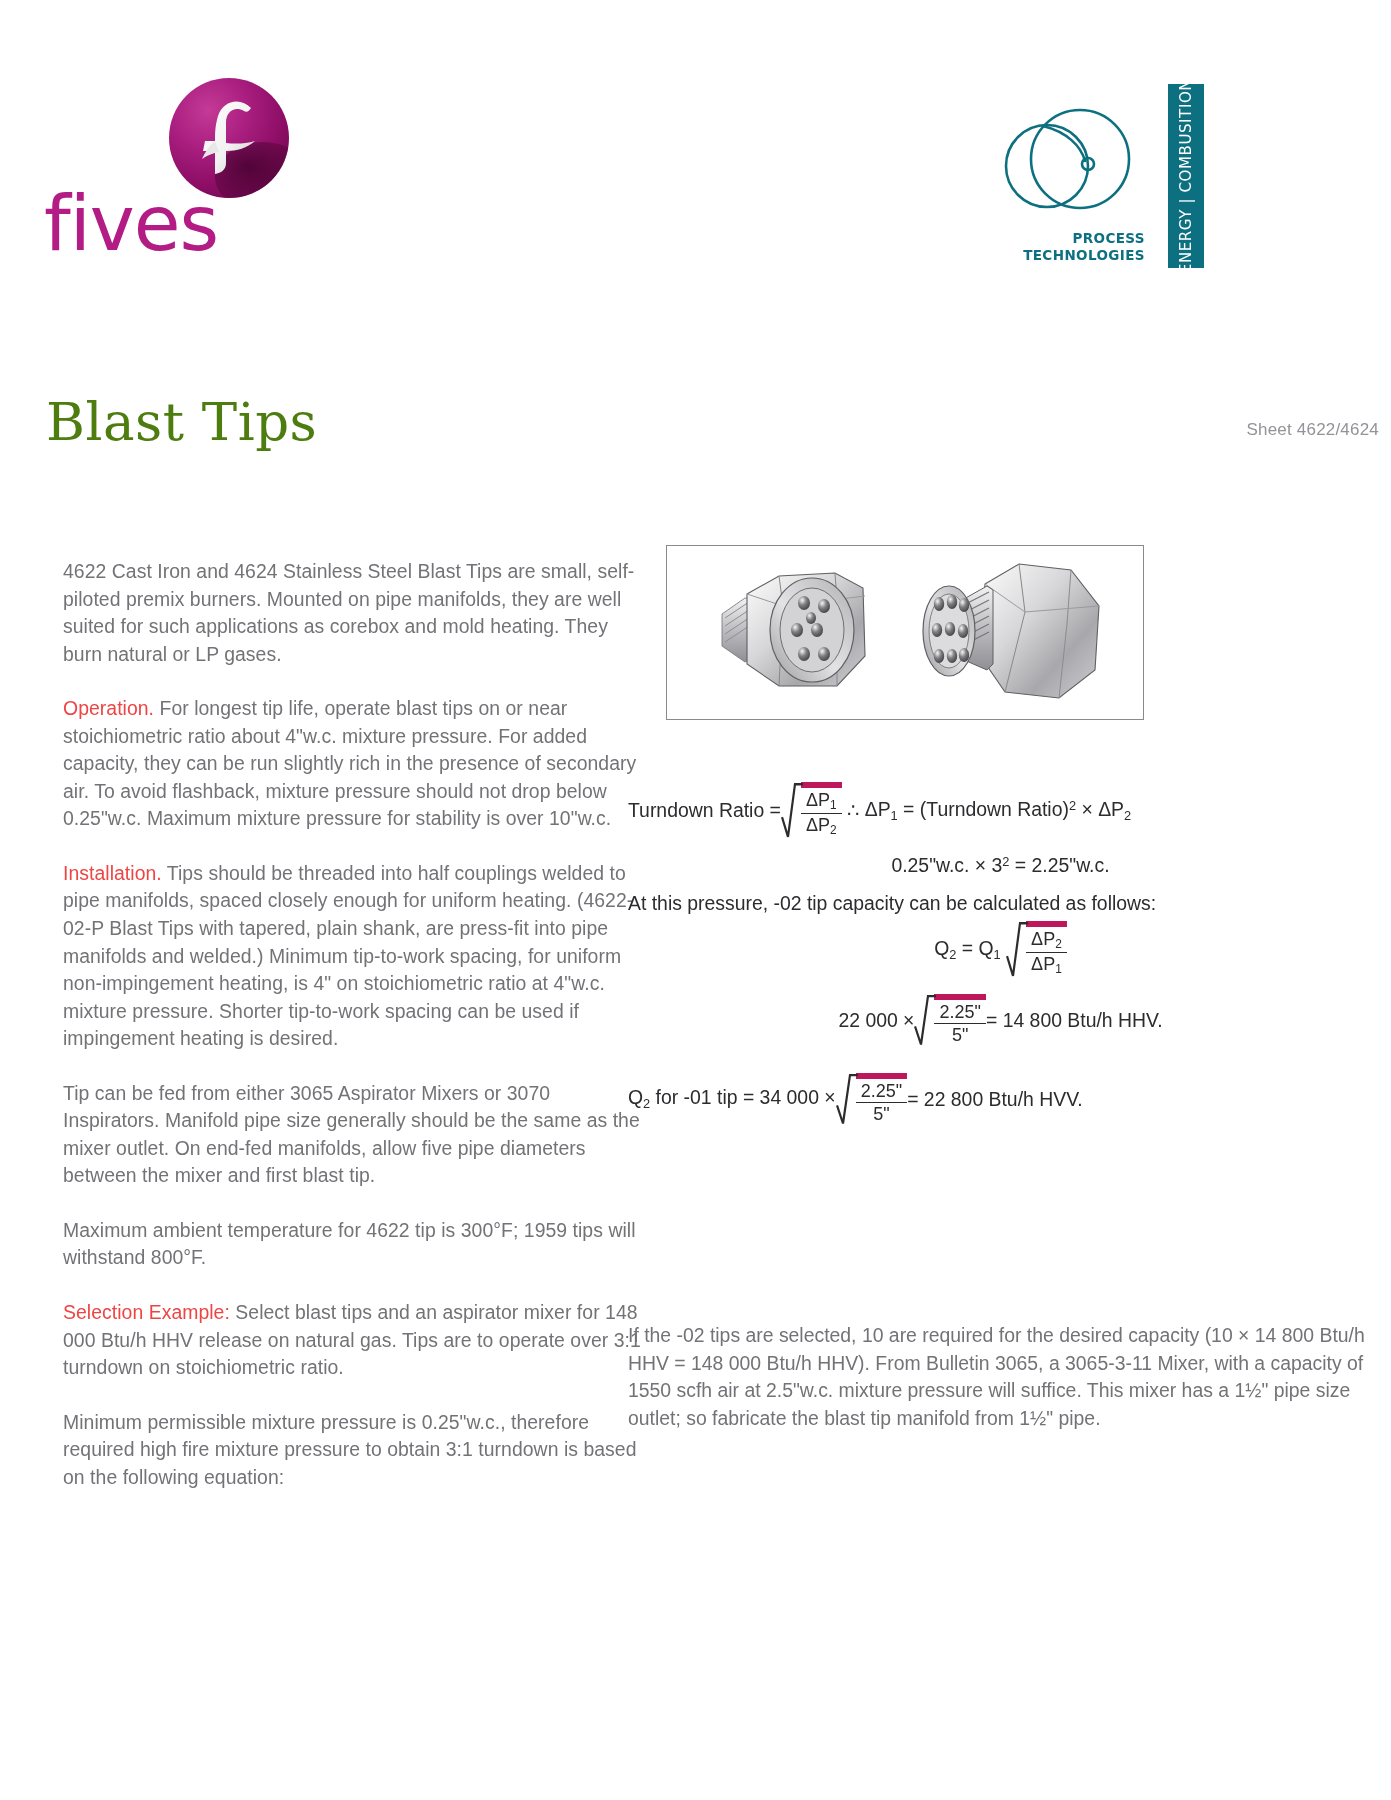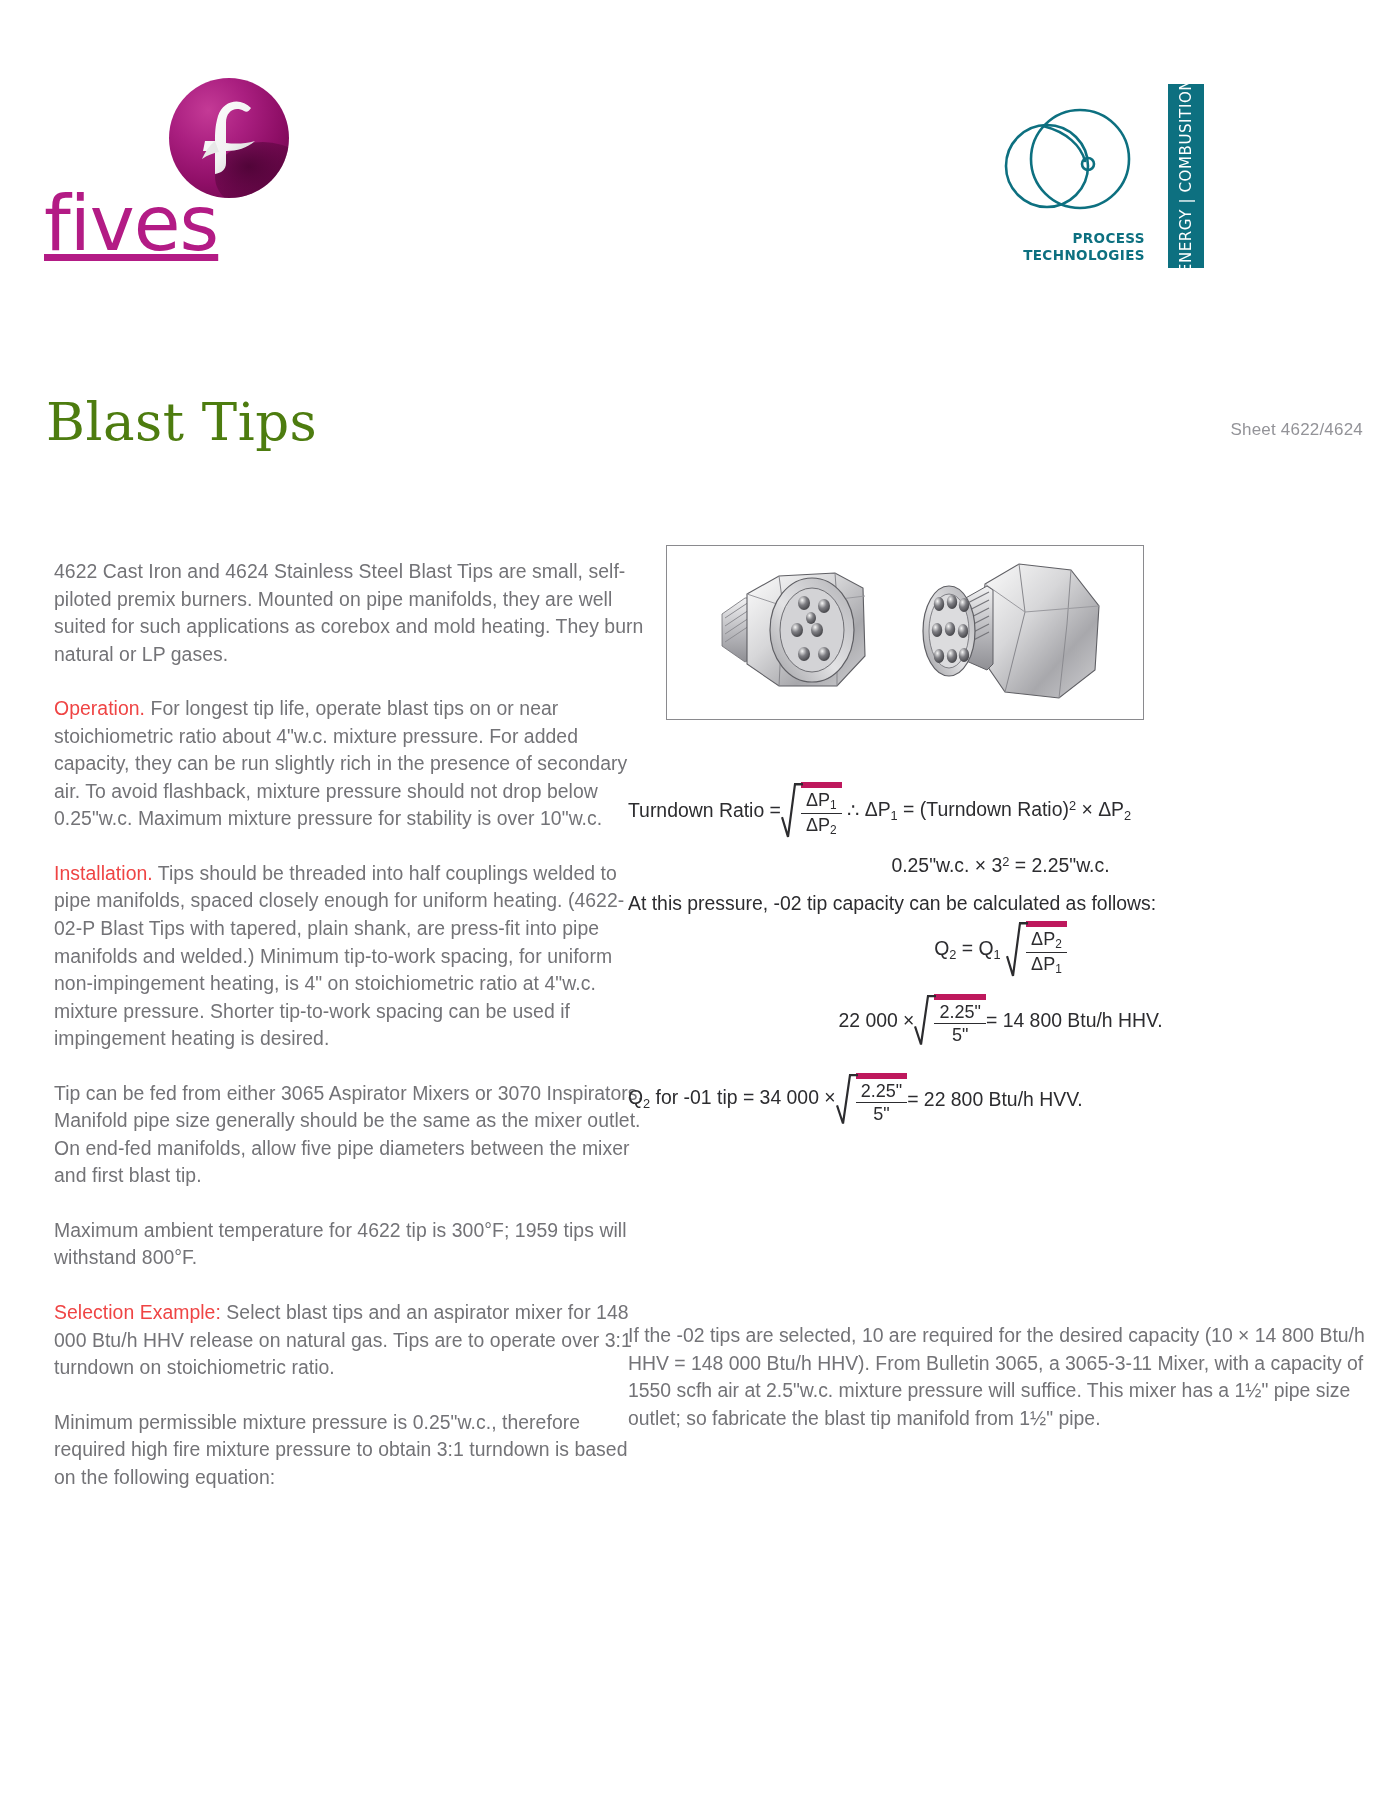--- a/index.html
+++ b/index.html
@@ -56,21 +56,20 @@
   .fives-word {
     position: absolute;
     left: 0px;
     top: 108px;
     font-family: "DejaVu Sans", sans-serif;
     font-size: 76px;
     font-weight: 400;
     letter-spacing: -1px;
     color: #b31b85;
     line-height: 1;
-    text-decoration: underline;
   }
 
   
   .pt-mark {
     position: absolute;
     left: 985px;
     top: 104px;
     width: 160px;
     height: 175px;
     text-align: right;
@@ -123,36 +122,36 @@
     top: 0;
     font-family: "DejaVu Serif", serif;
     font-weight: 400;
     font-size: 53px;
     color: #4d7c0f;
     line-height: 1;
     letter-spacing: 0.5px;
   }
   .sheet-no {
     position: absolute;
-    right: 28px;
+    right: 12px;
     top: 25px;
     font-size: 17px;
     color: #939398;
     letter-spacing: 0.2px;
   }
 
   
   .col-left {
     position: absolute;
     left: 46px;
     top: 558px;
     width: 600px;
   }
   p.body {
-    margin: 0 0 27px 8px;
+    margin: 0 0 27px 17px;
     font-size: 19.4px;
     line-height: 1.42;
     color: #737377;
     letter-spacing: 0.05px;
   }
   p.body b, .lead {
     color: #ef4444;
     font-weight: 400;
   }
 

